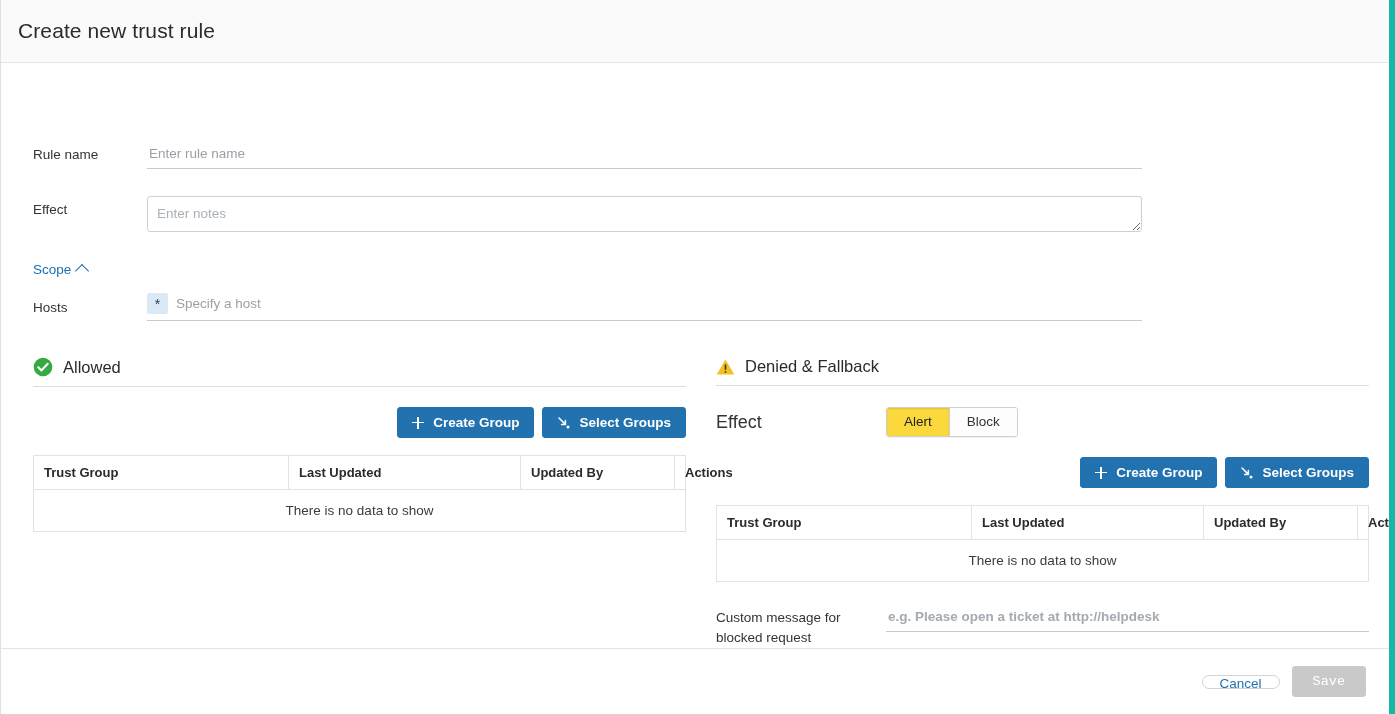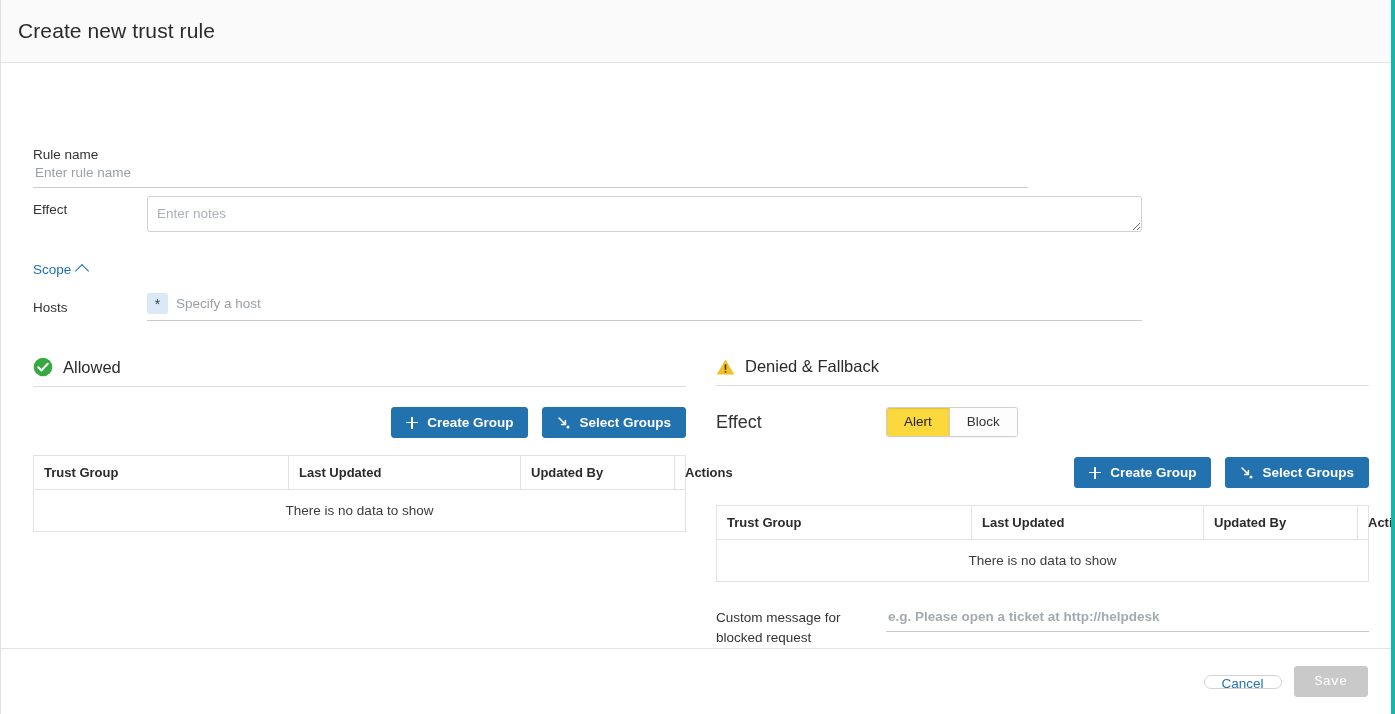--- a/index.html
+++ b/index.html
@@ -14,21 +14,21 @@
     color: #333333;
     overflow: hidden;
   }
 
   .dialog {
     position: relative;
     width: 1395px;
     height: 714px;
     box-sizing: border-box;
     border-left: 1px solid #e0e0e0;
-    border-right: 4px solid #14b8a6;
+    border-right: 6px solid #14b8a6;
     background: #ffffff;
     display: flex;
     flex-direction: column;
   }
 
   
   .dlg-header {
     height: 63px;
     flex: 0 0 63px;
     background: #fafafa;
@@ -71,21 +71,21 @@
     outline: none;
     background: transparent;
     font-family: "Liberation Sans", sans-serif;
     font-size: 13.5px;
     color: #333;
     padding: 3px 2px 7px 2px;
     box-sizing: border-box;
   }
   .underline-input::placeholder { color: #9aa0a6; }
 
-  #rule-name-row { left: 32px; top: 80px; flex-direction: column; }
+  #rule-name-row { left: 32px; top: 80px; }
   #rule-name-row .field-label { width: 114px; }
   #rule-name-input { width: 995px; }
 
   #notes-row { left: 32px; top: 133px; }
   #notes-row .field-label { width: 114px; padding-top: 6px;}
   #notes-input {
     width: 995px;
     height: 36px;
     border: 1px solid #ccd1d6;
     border-radius: 3px;
@@ -224,21 +224,21 @@
     background: #fbd93d;
     color: #222;
     box-shadow: inset 0 1px 2px rgba(0,0,0,.12);
   }
   .btn-group button + button { border-left: 1px solid #cfcfcf; }
 
   
   .panel-actions {
     display: flex;
     justify-content: flex-end;
-    gap: 14px;
+    gap: 8px;
     margin-top: 20px;
   }
   .btn-primary {
     background: #2272b0;
     border: 1px solid #2272b0;
     color: #ffffff;
     font-family: "Liberation Sans", sans-serif;
     font-size: 13.5px;
     font-weight: bold;
     border-radius: 3px;

